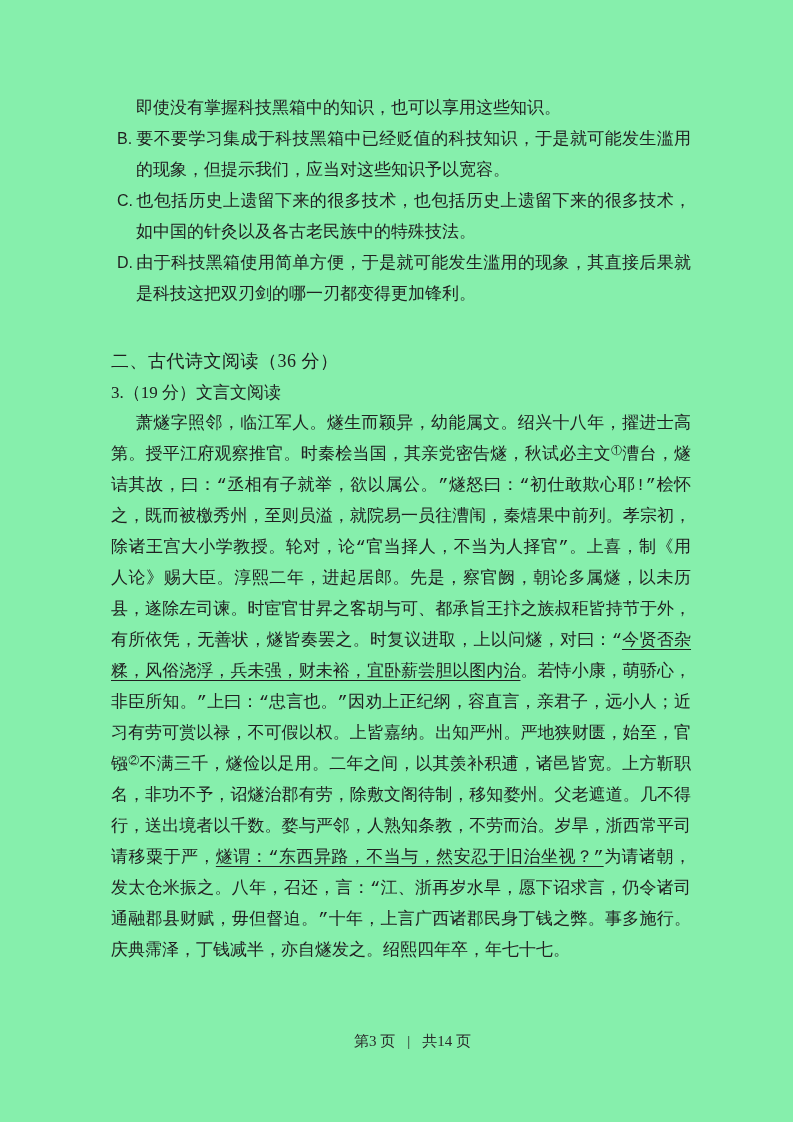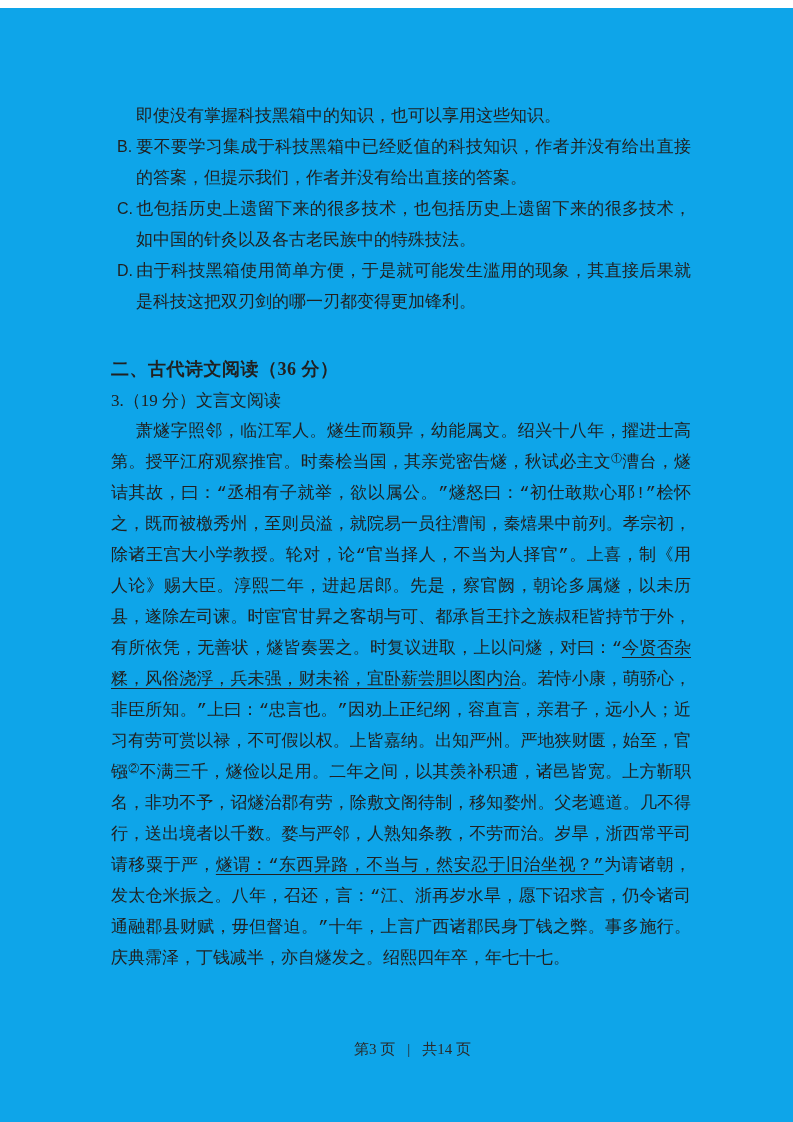--- a/index.html
+++ b/index.html
@@ -11,22 +11,21 @@
     position: relative;
     width: 793px;
     height: 1122px;
     overflow: hidden;
     font-family: "Liberation Serif", "DejaVu Serif", serif;
     color: #212121;
   }
   .page {
     position: absolute;
     inset: 0;
-    background: #0ea5e9;
-    margin-top: 8px;
+    background: #86efac;
   }
   .content {
     position: absolute;
     left: 111px;
     top: 92px;
     width: 580px;
     font-size: 17px;
     line-height: 31px;
     text-align: justify;
     text-justify: inter-ideograph;
@@ -42,21 +41,21 @@
   }
   .opt-label {
     display: inline-block;
     width: 19px;
     text-indent: 0;
     font-family: "Liberation Sans", "DejaVu Sans", sans-serif;
     font-size: 16px;
   }
   .section-heading {
     margin-top: 37px;
-    font-weight: bold;
+    font-weight: normal;
     font-size: 18px;
     letter-spacing: 0.5px;
   }
   .passage {
     text-indent: 25px;
     font-family: Liberation Mono, monospace;
   }
   .passage .u {
     text-decoration: underline;
     text-underline-offset: 4px;
@@ -84,21 +83,21 @@
   }
 </style>
 </head>
 <body>
 
 <div class="page">
   <div class="content">
 
     <p class="cont-line">即使没有掌握科技黑箱中的知识，也可以享用这些知识。</p>
 
-    <p class="option"><span class="opt-label">B.</span><span>要不要学习集成于科技黑箱中已经贬值的科技知识，作者并没有给出直接的答案，但提示我们，作者并没有给出直接的答案。</span></p>
+    <p class="option"><span class="opt-label">B.</span><span>要不要学习集成于科技黑箱中已经贬值的科技知识，于是就可能发生滥用的现象，但提示我们，应当对这些知识予以宽容。</span></p>
 
     <p class="option"><span class="opt-label">C.</span><span>也包括历史上遗留下来的很多技术，也包括历史上遗留下来的很多技术，如中国的针灸以及各古老民族中的特殊技法。</span></p>
 
     <p class="option"><span class="opt-label">D.</span><span>由于科技黑箱使用简单方便，于是就可能发生滥用的现象，其直接后果就是科技这把双刃剑的哪一刃都变得更加锋利。</span></p>
 
     <p class="section-heading">二、古代诗文阅读（36 分）</p>
 
     <p class="question-number">3.（19 分）文言文阅读</p>
 
 

